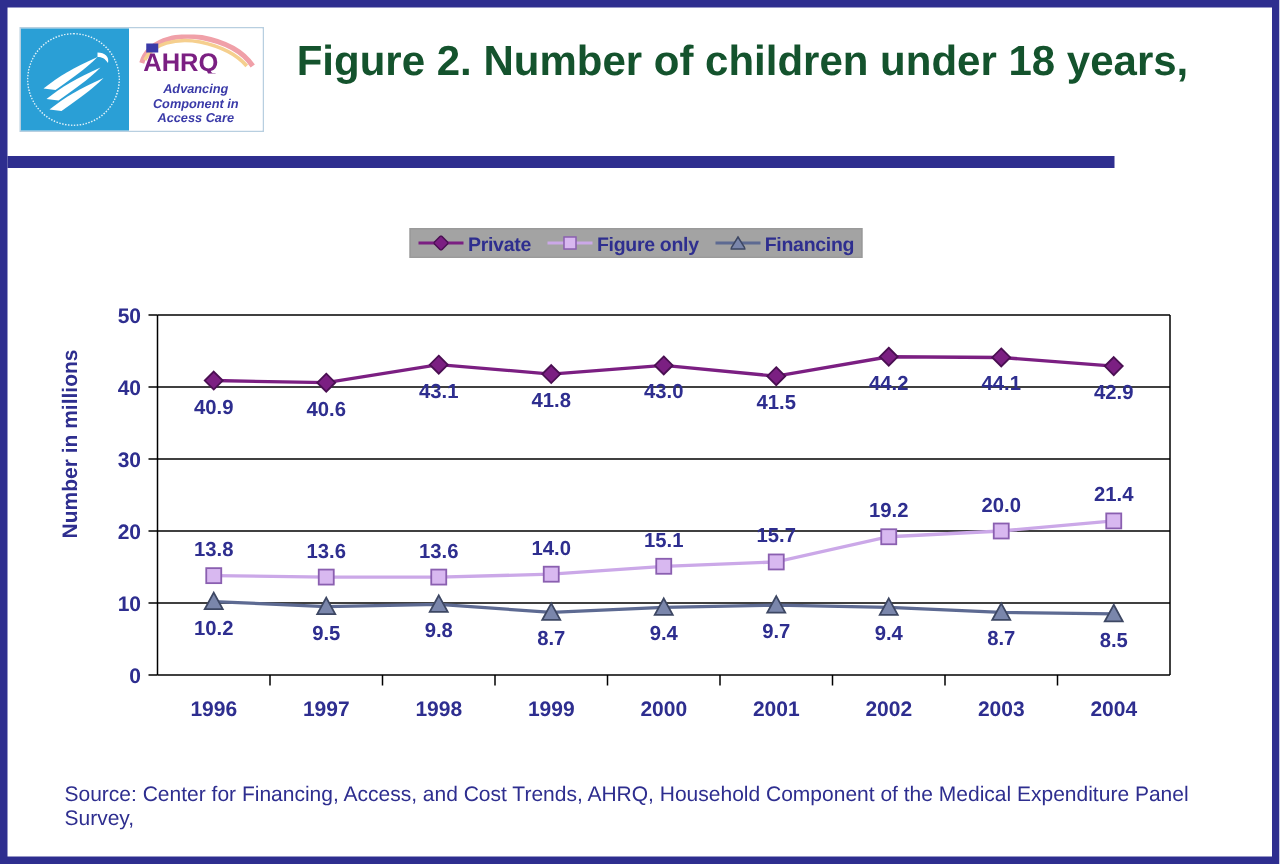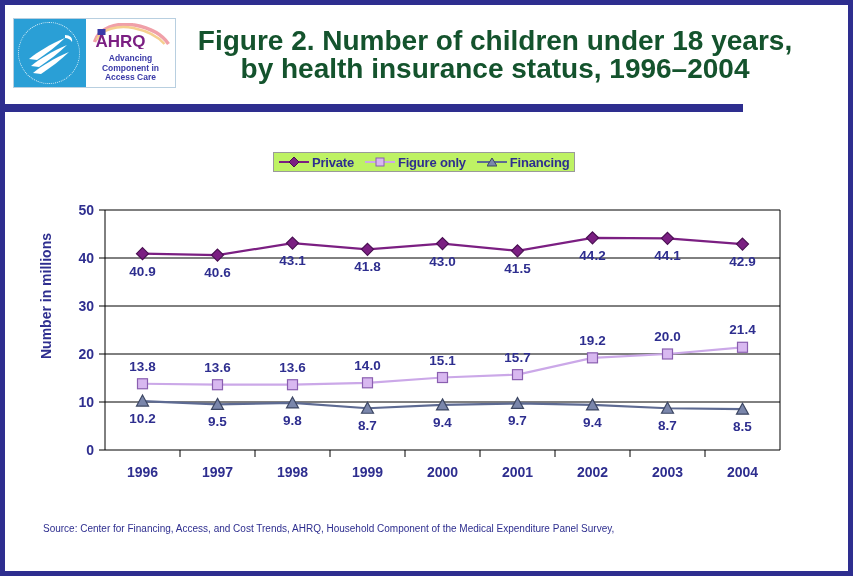--- a/index.html
+++ b/index.html
@@ -62,20 +62,21 @@
   }
   #ahrq-mark {
     height: 26px;
     width: 100%;
   }
   #ahrq-tag {
     margin-top: 1px;
     font-family: "Liberation Sans", sans-serif;
     font-size: 8.5px;
     font-weight: bold;
+    font-style: italic;
     color: #3a3aa8;
     line-height: 9.5px;
   }
   #title {
     position: absolute;
     left: 180px; top: 22px;
     width: 620px;
     text-align: center;
     color: #14532d;
     font-family: "Liberation Sans", sans-serif;
@@ -97,21 +98,21 @@
     position: absolute;
     left: 0; top: 115px;
     width: 843px; height: 385px;
   }
 
   #legend {
     position: absolute;
     left: 268px; top: 32px;
     height: 20px;
     border: 1px solid #9a9a9a;
-    background: #bef264;
+    background: #a3a3a3;
     display: flex;
     align-items: center;
     padding: 0 5px;
     gap: 11px;
   }
   .legend-item {
     display: flex;
     align-items: center;
     gap: 3px;
   }
@@ -153,21 +154,21 @@
   #plot-svg {
     position: absolute;
     left: 0; top: 0;
   }
 
   
   #source {
     position: absolute;
     left: 38px; top: 516px;
     width: 780px;
-    font-size: 10px;
+    font-size: 14px;
     color: #2e2e8f;
     line-height: 16px;
     font-family: "Liberation Sans", sans-serif;
   }
   #source .ln { display: block; }
 </style>
 </head>
 <body>
 
 <div id="page">
@@ -196,21 +197,20 @@
         <div id="ahrq-tag">
           <span>Advancing</span><br>
           <span>Component in</span><br>
           <span>Access Care</span>
         </div>
       </div>
     </div>
 
     <div id="title">
       <span class="ln">Figure 2. Number of children under 18 years,</span>
-      <span class="ln">by health insurance status, 1996–2004</span>
     </div>
   </div>
 
   <div id="header-rule"></div>
 
   <div id="chart-area">
 
     <div id="legend">
       <div class="legend-item">
         <span class="legend-swatch">

